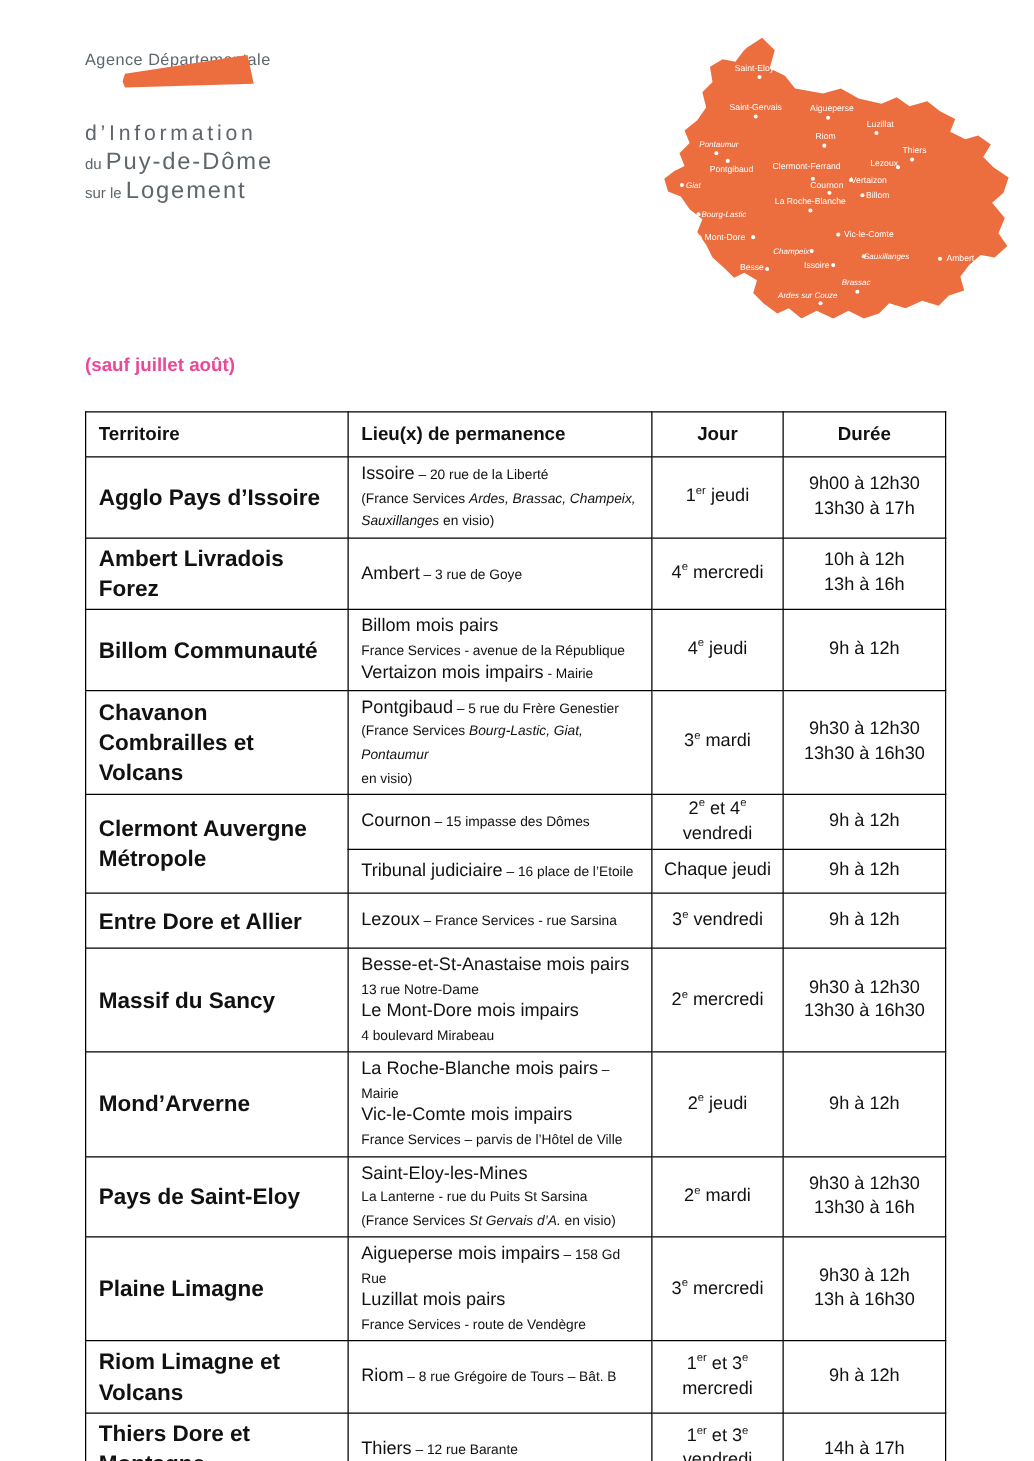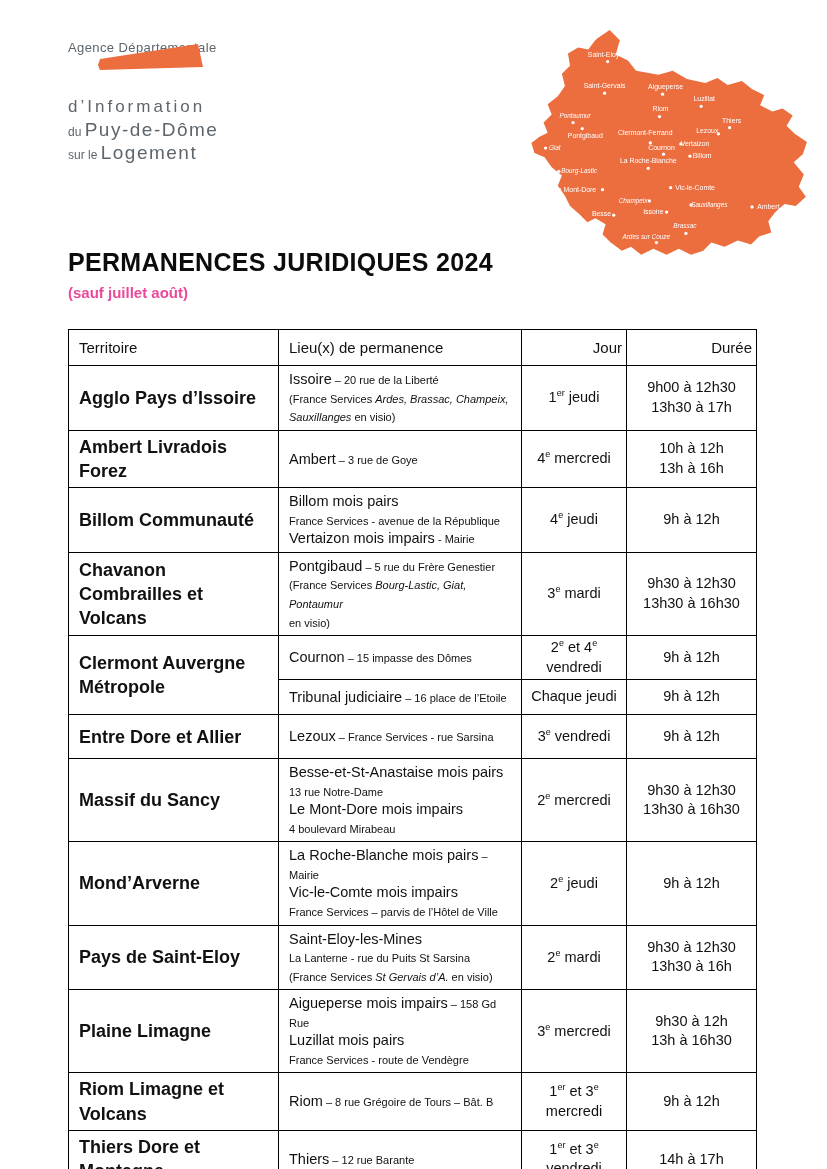--- a/index.html
+++ b/index.html
@@ -25,22 +25,22 @@
   .map circle { fill:#ffffff; }
 
   
   .title { position:absolute; left:68px; top:248px; font-size:25px; font-weight:bold; letter-spacing:0.3px; color:#0c0c0c; }
   .subtitle { position:absolute; left:68px; top:284px; font-size:15px; font-weight:bold; color:#ec4899; }
 
   
   .tablewrap { position:absolute; left:68px; top:329px; }
   table { border-collapse:collapse; table-layout:fixed; width:688px; }
   td, th { border:1px solid #000; vertical-align:middle; }
-  th { font-size:15px; font-weight:normal; text-align:left; padding:6px 10px; }
-  th.center { text-align:right; padding:6px 4px; }
+  th { font-size:15px; font-weight:bold; text-align:left; padding:6px 10px; }
+  th.center { text-align:center; padding:6px 4px; }
   td.terr { font-size:18px; font-weight:bold; padding:4px 10px; line-height:1.35; }
   td.lieu { font-size:14.5px; padding:4px 10px; line-height:1.28; }
   td.lieu .s  { font-size:11px; }
   td.lieu .si { font-size:11px; font-style:italic; }
   td.jour, td.duree { font-size:14.5px; text-align:center; padding:2px 4px; line-height:1.35; }
   sup { font-size:9px; line-height:0; }
 
   
   .footer { position:absolute; top:1074px; left:0; width:827px; text-align:center; font-size:15px; color:#1a1a1a; }
   .footer .link { color:#ec6d3e; font-weight:bold; font-size:19px; text-decoration:none; cursor:pointer; }
@@ -166,21 +166,20 @@
     <g>
         <circle cx="175" cy="206" r="1.6"></circle>
         <text class="it" x="174" y="201">Brassac</text>
       </g>
     <g>
         <circle cx="146" cy="215" r="1.6"></circle>
         <text class="it" x="136" y="211">Ardes sur Couze</text>
       </g>
   </svg>
 
-  <div class="title">PERMANENCES JURIDIQUES 2024</div>
   <div class="subtitle">(sauf juillet août)</div>
 
   <div class="tablewrap">
     <table>
       <colgroup>
           <col style="width:210px">
           <col style="width:243px">
           <col style="width:105px">
           <col style="width:130px">
         </colgroup>

